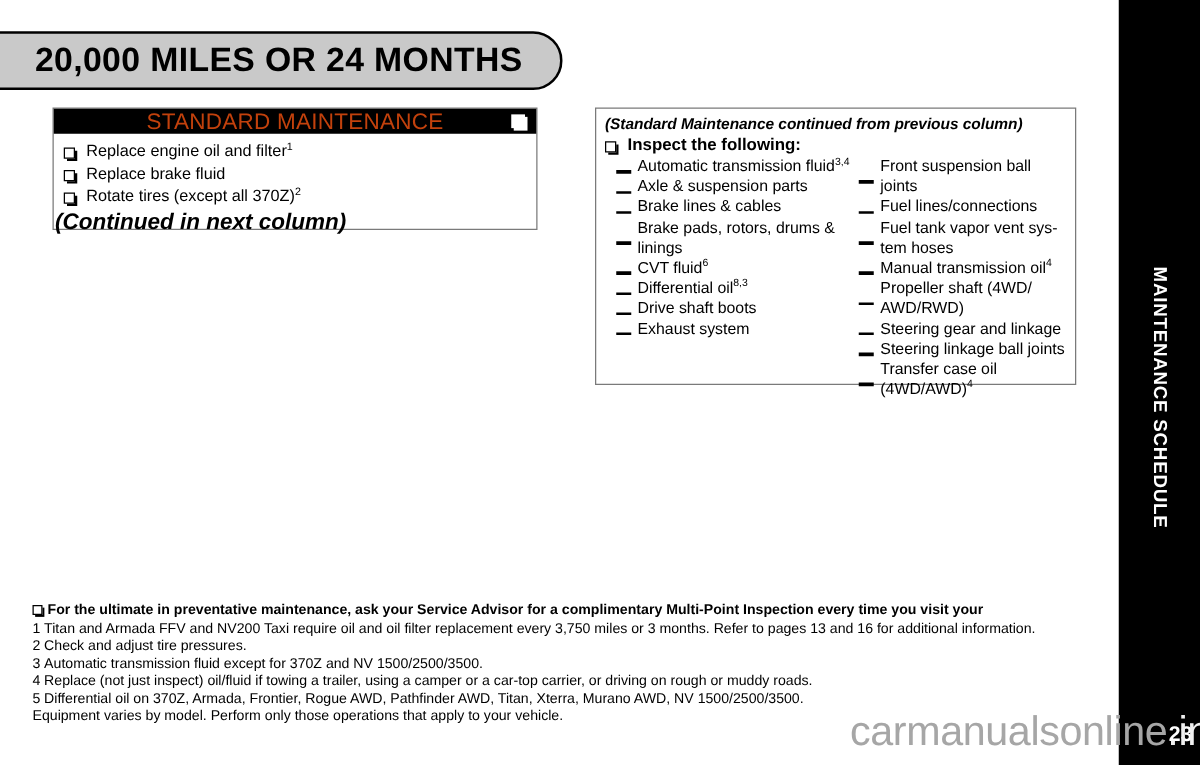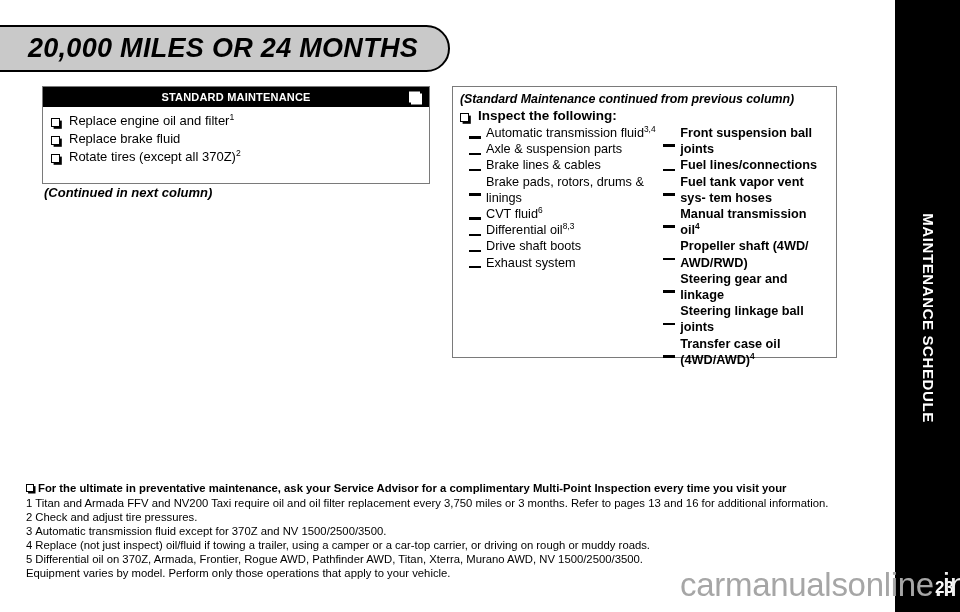--- a/index.html
+++ b/index.html
@@ -72,60 +72,59 @@
     border-radius: 24px;
     box-sizing: border-box;
     display: flex;
     align-items: center;
     justify-content: center;
     z-index: 3;
   }
   #title-banner-text {
     font-size: 27px;
     font-weight: bold;
-    font-style: italic;
     letter-spacing: 0.3px;
     color: #000;
     padding-left: 18px;
     font-family: "Liberation Sans", sans-serif;
   }
 
   
   .panel {
     position: absolute;
     background: #ffffff;
     border: 1px solid #7a7a7a;
     box-sizing: border-box;
   }
   #left-panel {
     left: 42px;
     top: 86px;
     width: 388px;
     height: 98px;
   }
   #right-panel {
-    left: 452px;
+    left: 476px;
     top: 86px;
     width: 385px;
-    height: 272px;
+    height: 222px;
   }
 
   
   .panel-header {
     background: #000000;
     height: 20px;
     position: relative;
     display: flex;
     align-items: center;
     justify-content: center;
   }
   .panel-header-title {
-    color: #ffffff;
-    font-size: 11px;
-    font-weight: bold;
+    color: #c2410c;
+    font-size: 18px;
+    font-weight: normal;
     letter-spacing: 0.2px;
     font-family: "Liberation Sans", sans-serif;
   }
   .header-check {
     position: absolute;
     right: 9px;
     top: 50%;
     transform: translateY(-50%);
     width: 11px;
     height: 11px;
@@ -155,24 +154,24 @@
     display: flex;
     align-items: center;
     font-size: 13px;
     line-height: 17px;
     margin-bottom: 1px;
     font-family: "Liberation Sans", sans-serif;
   }
   .left-item .cbx { margin-top: 5px; margin-right: 9px; }
   .left-item-text { white-space: nowrap; }
   #left-continued {
-    font-size: 13px;
+    font-size: 18px;
     font-weight: bold;
     font-style: italic;
-    margin-top: 20px;
+    margin-top: 2px;
     padding-left: 1px;
     font-family: "Liberation Sans", sans-serif;
   }
 
   
   #right-inner { padding: 5px 8px 0 7px; }
   #right-continued-line {
     font-size: 12.4px;
     font-weight: bold;
     font-style: italic;
@@ -190,21 +189,21 @@
     font-size: 13.5px;
     font-weight: bold;
     font-family: "Liberation Sans", sans-serif;
   }
   #inspect-columns {
     display: flex;
     margin-top: 2px;
   }
   .insp-col { }
   #insp-col-left { width: 200px; padding-left: 9px; }
-  #insp-col-right { width: 175px; padding-left: 6px; font-weight: bold; }
+  #insp-col-right { width: 175px; padding-left: 6px; }
 
   .insp-item {
     display: flex;
     align-items: center;
     font-size: 12.7px;
     line-height: 16.2px;
     font-family: "Liberation Sans", sans-serif;
   }
   .dash {
     flex: 0 0 auto;

